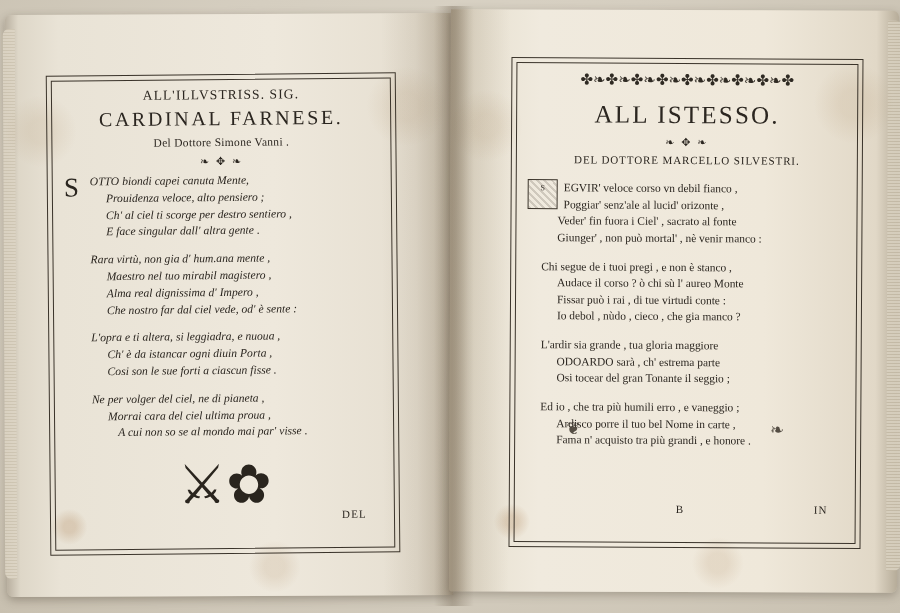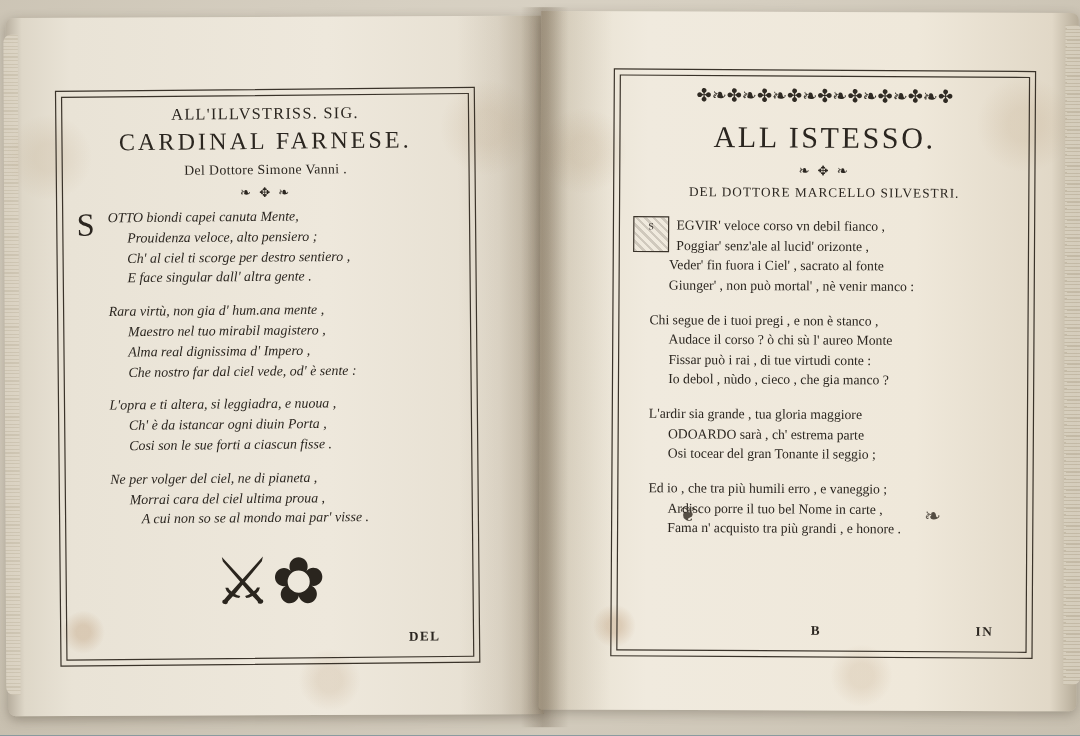--- a/index.html
+++ b/index.html
@@ -5,21 +5,21 @@
   html, body {
     margin: 0;
     padding: 0;
     background: #cfc8bb;
   }
   #page {
     position: relative;
     width: 900px;
     height: 613px;
     overflow: hidden;
-    background: #0c4a6e;
+    background: #be185d;
     font-family: "Liberation Serif", serif;
   }
 
   
   .backdrop {
     position: absolute;
     inset: 0;
     background:
       radial-gradient(ellipse at 50% 40%, #e3ddd0 0%, #d5cec0 55%, #c8c0b0 100%);
   }
@@ -213,25 +213,24 @@
     width: 116px; height: 62px;
     text-align: center;
     font-size: 54px;
     line-height: 60px;
     color: #2a251e;
     overflow: hidden;
   }
 
   .catchword {
     position: absolute;
-    bottom: 3px;
+    bottom: 20px;
     font-size: 11px;
     font-variant: small-caps;
     letter-spacing: 1.2px;
-    font-weight: bold;
   }
   .cw-right { right: 16px; }
   .sig-left { left: 16px; }
 
   .ink-blob {
     position: absolute;
     font-size: 17px;
     color: #3a332a;
     opacity: .85;
   }

